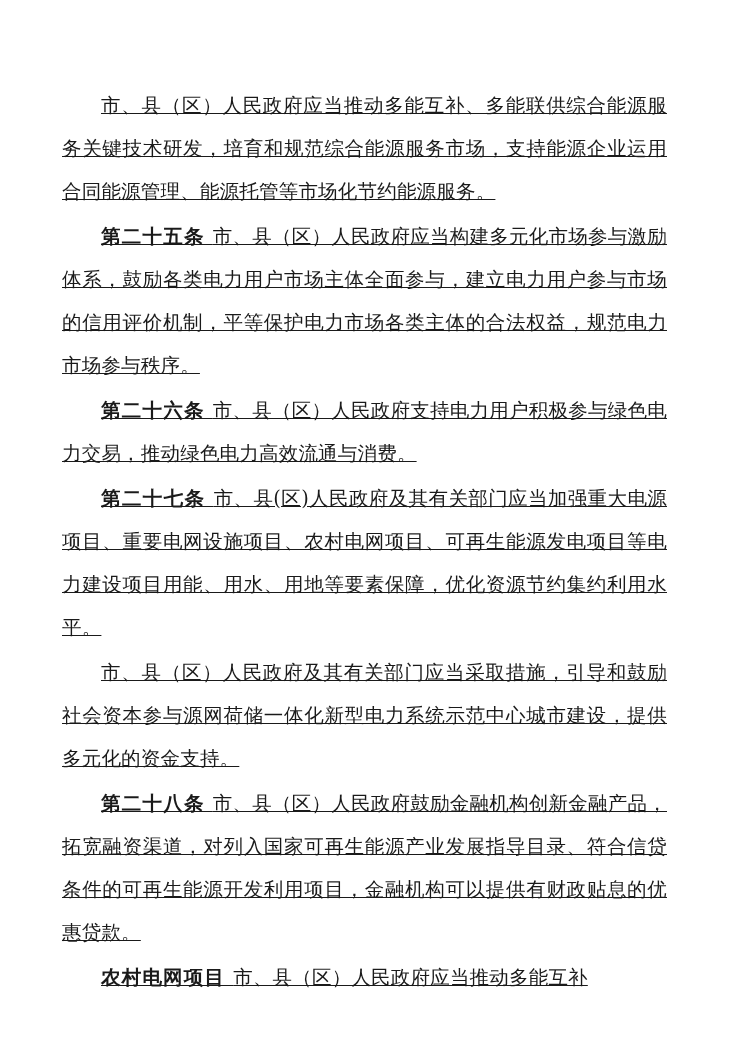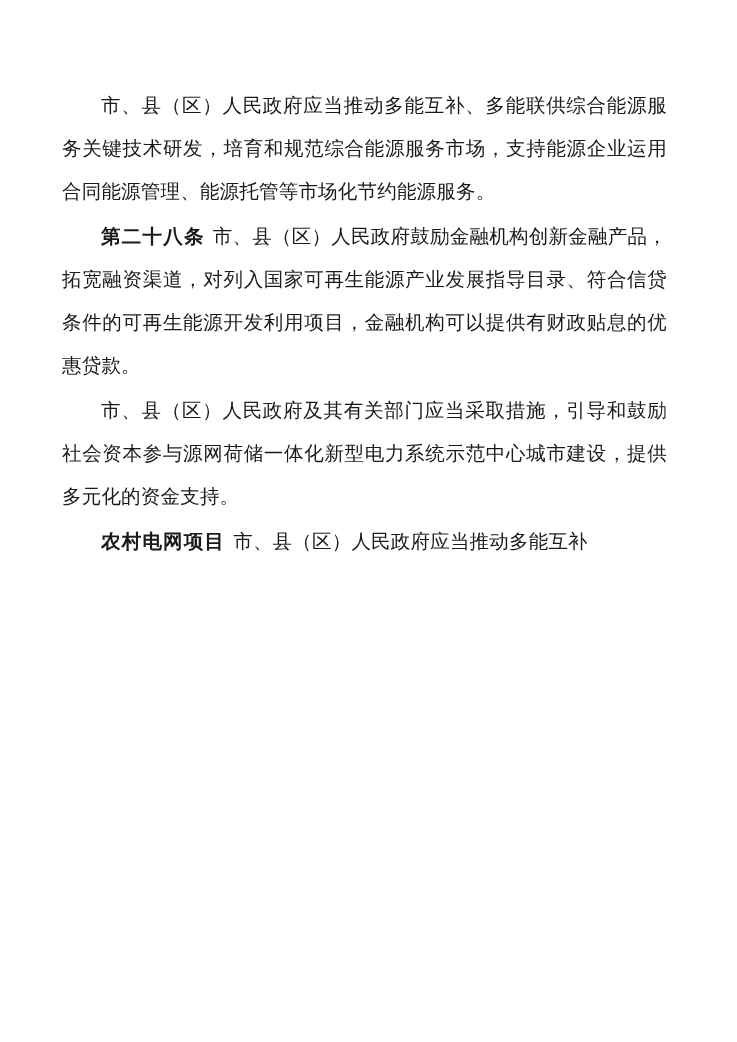--- a/index.html
+++ b/index.html
@@ -27,48 +27,58 @@
   }
   .para {
     margin: 0 8px 2px 0;
     font-size: 19.5px;
     line-height: 43px;
     text-align: justify;
     text-justify: inter-ideograph;
     letter-spacing: 0.2px;
     text-indent: 2em;
     word-break: break-all;
+    text-decoration: underline;
   }
   .para-tight {
     margin-bottom: 0;
   }
   .art-label {
     font-weight: bold;
     letter-spacing: 1.2px;
   }
 </style>
 </head>
 <body>
 
 <div class="page">
   <div class="doc-body">
 
     <p class="para">
       <span class="art-label"></span><span>市、县（区）人民政府应当推动多能互补、多能联供综合能源服务关键技术研发，培育和规范综合能源服务市场，支持能源企业运用合同能源管理、能源托管等市场化节约能源服务。</span>
     </p>
 
-
-
+    <p class="para">
+      <span class="art-label">第二十五条 </span><span>市、县（区）人民政府应当构建多元化市场参与激励体系，鼓励各类电力用户市场主体全面参与，建立电力用户参与市场的信用评价机制，平等保护电力市场各类主体的合法权益，规范电力市场参与秩序。</span>
+    </p>
 
     <p class="para">
-      <span class="art-label">第二十八条 </span><span>市、县（区）人民政府鼓励金融机构创新金融产品，拓宽融资渠道，对列入国家可再生能源产业发展指导目录、符合信贷条件的可再生能源开发利用项目，金融机构可以提供有财政贴息的优惠贷款。</span>
+      <span class="art-label">第二十六条 </span><span>市、县（区）人民政府支持电力用户积极参与绿色电力交易，推动绿色电力高效流通与消费。</span>
+    </p>
+
+    <p class="para">
+      <span class="art-label">第二十七条 </span><span>市、县(区)人民政府及其有关部门应当加强重大电源项目、重要电网设施项目、农村电网项目、可再生能源发电项目等电力建设项目用能、用水、用地等要素保障，优化资源节约集约利用水平。</span>
     </p>
 
     <p class="para">
       <span class="art-label"></span><span>市、县（区）人民政府及其有关部门应当采取措施，引导和鼓励社会资本参与源网荷储一体化新型电力系统示范中心城市建设，提供多元化的资金支持。</span>
+    </p>
+
+    <p class="para">
+      <span class="art-label">第二十八条 </span><span>市、县（区）人民政府鼓励金融机构创新金融产品，拓宽融资渠道，对列入国家可再生能源产业发展指导目录、符合信贷条件的可再生能源开发利用项目，金融机构可以提供有财政贴息的优惠贷款。</span>
     </p>
 
     <p class="para para-tight">
       <span class="art-label">农村电网项目 </span><span>市、县（区）人民政府应当推动多能互补</span>
     </p>
 
   </div>
 </div>
 
 </body></html>

